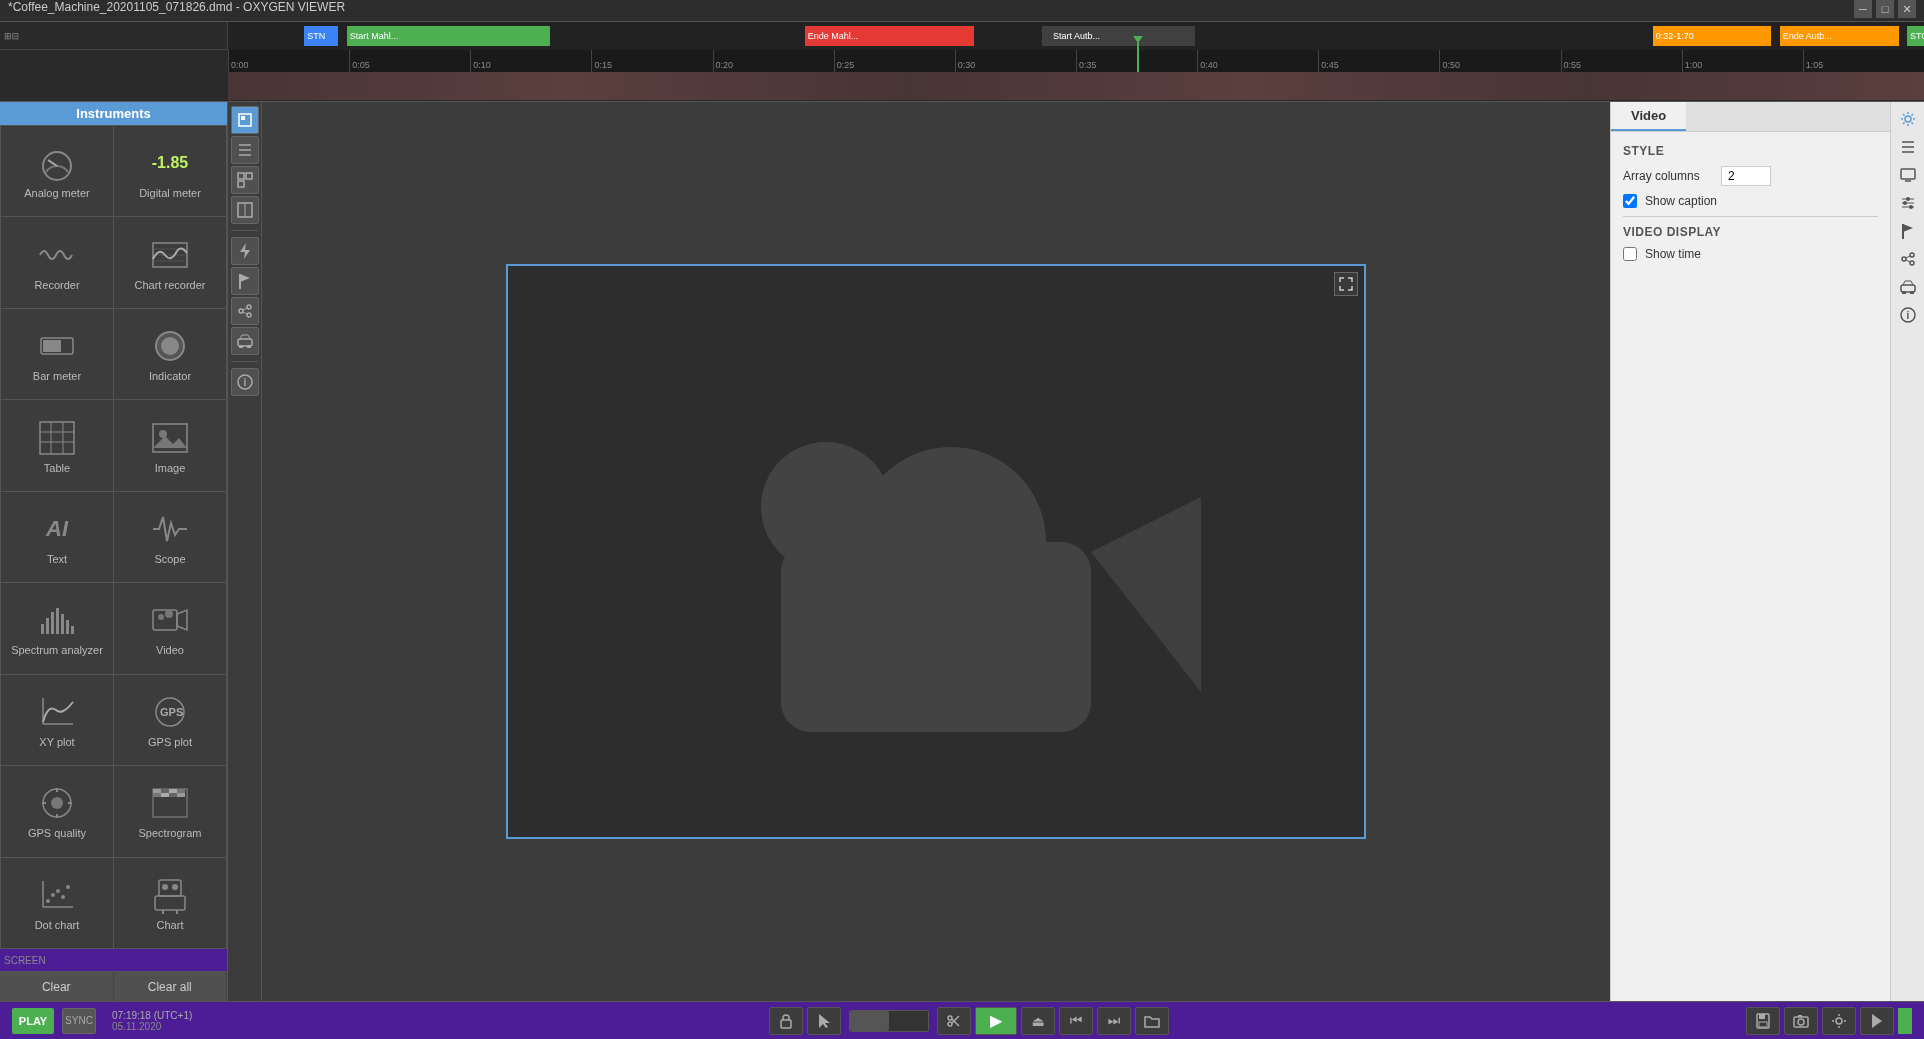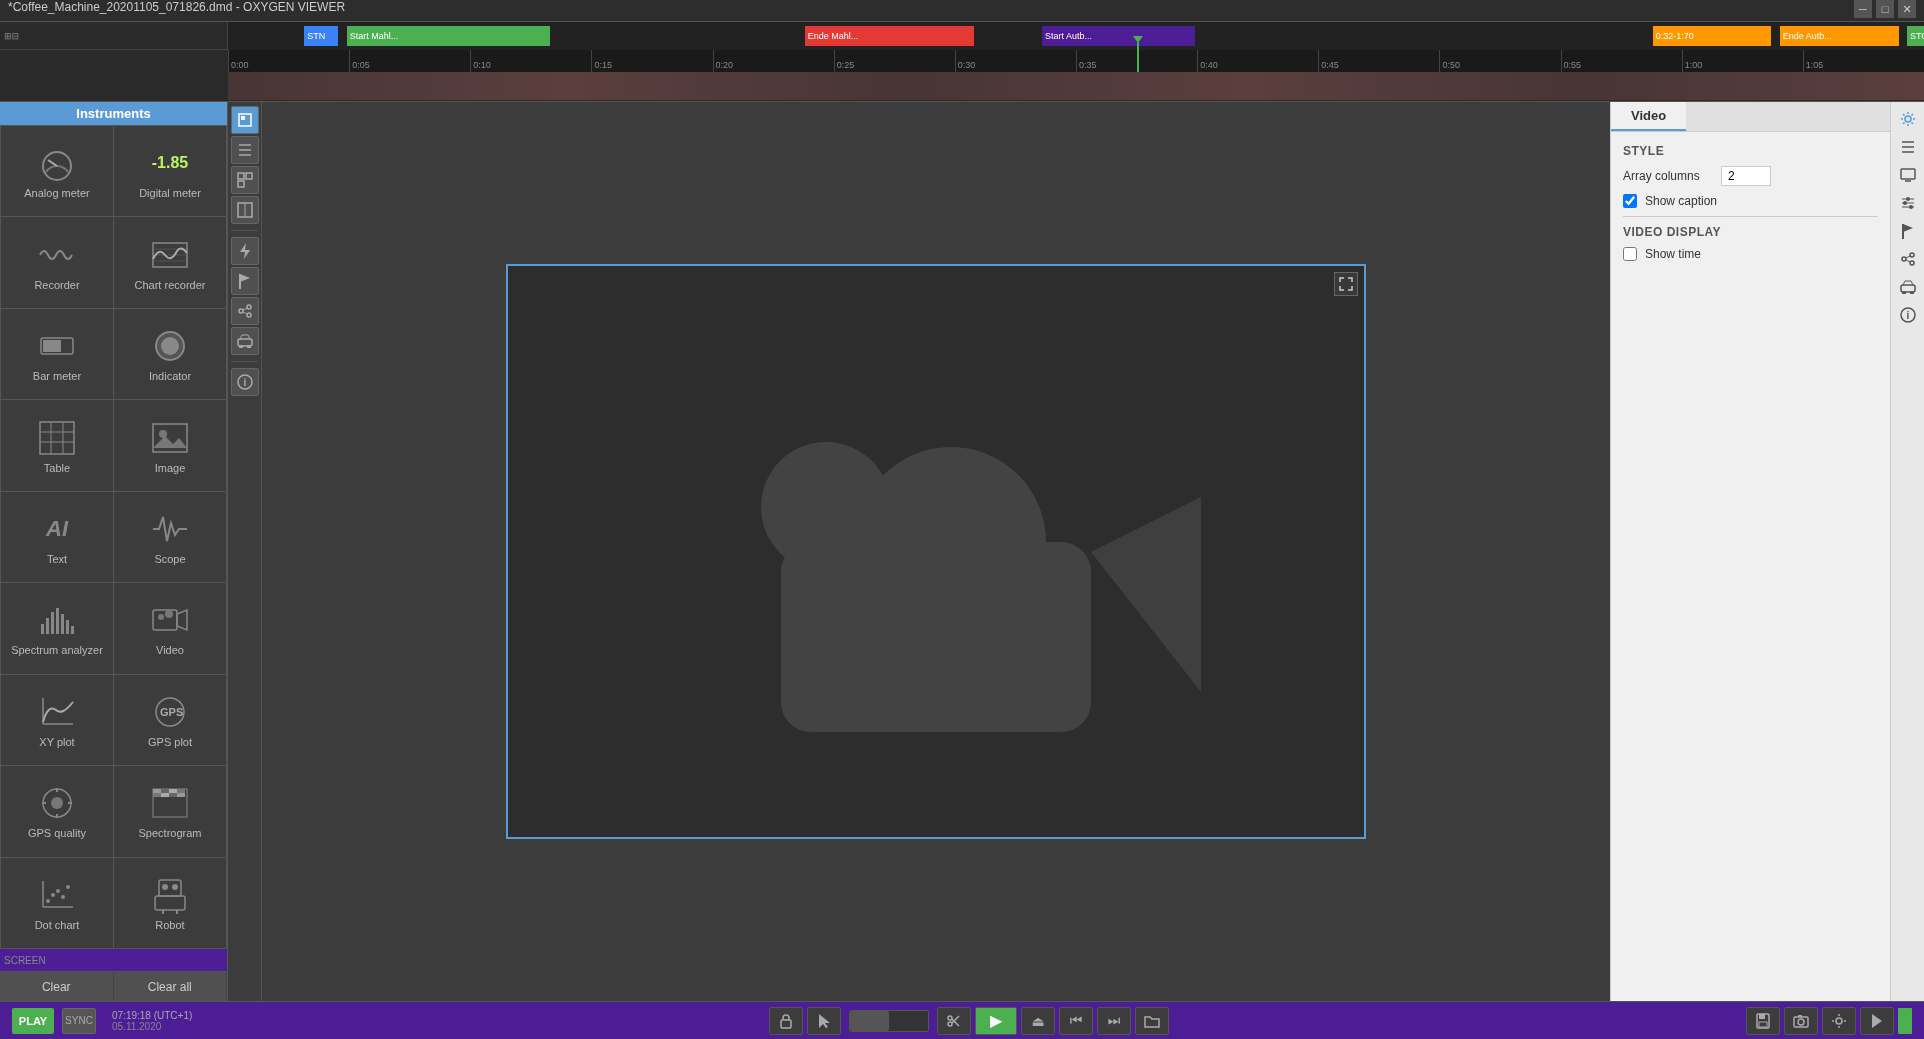--- a/index.html
+++ b/index.html
@@ -371,21 +371,21 @@
 
       <div style="position:absolute; left:4.5%; top:4px; height:20px; background:#3b82f6; padding:0 3px; font-size:9px; color:white; display:flex; align-items:center; width:2%;">
           <span>STN</span>
         </div>
       <div style="position:absolute; left:7%; top:4px; height:20px; background:#4CAF50; padding:0 3px; font-size:9px; color:white; display:flex; align-items:center; width:12%;">
           <span>Start Mahl...</span>
         </div>
       <div style="position:absolute; left:34%; top:4px; height:20px; background:#e53935; padding:0 3px; font-size:9px; color:white; display:flex; align-items:center; width:10%;">
           <span>Ende Mahl...</span>
         </div>
-      <div style="position:absolute; left:48%; top:4px; height:20px; background:#4c1d95; padding:0 3px; font-size:9px; color:white; display:flex; align-items:center; width:9%;">
+      <div style="position:absolute; left:48%; top:4px; height:20px; background:#404040; padding:0 11px; font-size:9px; color:white; display:flex; align-items:center; width:9%;">
           <span>Start Autb...</span>
         </div>
       <div style="position:absolute; left:84%; top:4px; height:20px; background:#FF9800; padding:0 3px; font-size:9px; color:white; display:flex; align-items:center; width:7%;">
           <span>0:32-1:70</span>
         </div>
       <div style="position:absolute; left:91.5%; top:4px; height:20px; background:#FF9800; padding:0 3px; font-size:9px; color:white; display:flex; align-items:center; width:7%;">
           <span>Ende Autb...</span>
         </div>
       <div style="position:absolute; left:99%; top:4px; height:20px; background:#4CAF50; padding:0 3px; font-size:9px; color:white; display:flex; align-items:center; width:2%;">
           <span>STOP</span>
@@ -629,21 +629,21 @@
           <div class="instrument-icon">
             <svg width="38" height="38" viewBox="0 0 38 38">
               <rect x="8" y="4" width="22" height="16" rx="2" fill="none" stroke="#888" stroke-width="1.5"></rect>
               <circle cx="14" cy="11" r="3" fill="#888"></circle>
               <circle cx="24" cy="11" r="3" fill="#888"></circle>
               <rect x="4" y="20" width="30" height="14" rx="2" fill="none" stroke="#888" stroke-width="1.5"></rect>
               <line x1="12" y1="34" x2="12" y2="38" stroke="#888" stroke-width="2"></line>
               <line x1="26" y1="34" x2="26" y2="38" stroke="#888" stroke-width="2"></line>
             </svg>
           </div>
-          <span class="instrument-label">Robot</span>
+          <span class="instrument-label">Chart</span>
         </div>
 
       </div>
 
       <div style="height:22px; background:#4c1d95; padding:2px 4px; display:flex; align-items:center;">
         <span style="font-size:10px; color:#888; margin-right:8px;">SCREEN</span>
       </div>
       <div class="screen-controls">
         <button class="screen-btn">Clear</button>
         <button class="screen-btn">Clear all</button>

